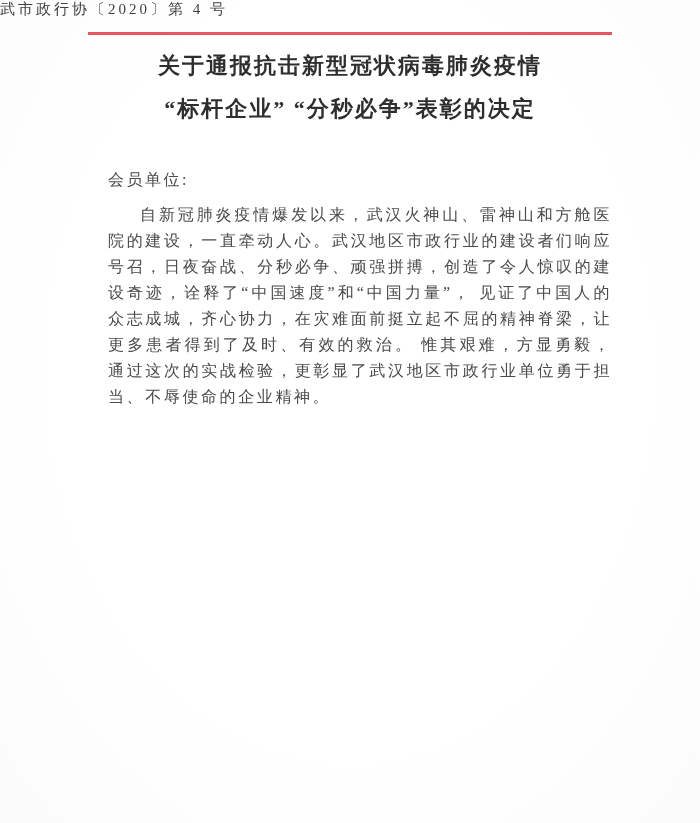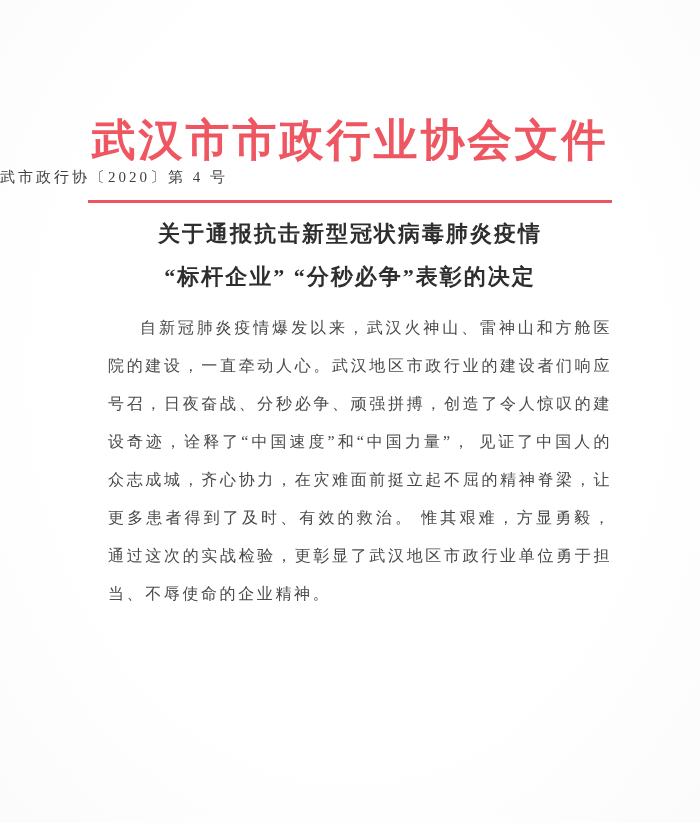--- a/index.html
+++ b/index.html
@@ -53,45 +53,45 @@
   .salutation {
     margin: 40px 0 0 108px;
     font-size: 16px;
     color: var(--body-text, #4a4a4a);
     letter-spacing: 2.5px;
   }
   .body-text {
     width: 504px;
     margin: 11px 88px 0 108px;
     font-size: 16px;
-    line-height: 38px;
+    line-height: 26px;
     color: var(--body-text, #4a4a4a);
     text-align: justify;
     letter-spacing: 2.6px;
   }
   .body-text p {
     margin: 0;
     padding: 0;
     text-indent: 2em;
   }
 </style>
 </head>
 <body>
 
 <div class="page">
 
-  <div class="org-title">武汉市市政行业协会文件</div>
 
   <div class="doc-number">武市政行协〔2020〕第 4 号</div>
 
   <div class="divider"></div>
 
   <div class="doc-title">
     <div>关于通报抗击新型冠状病毒肺炎疫情</div>
     <div>“标杆企业” “分秒必争”表彰的决定</div>
   </div>
 
+  <div class="salutation">会员单位:</div>
 
   <div class="body-text">
     <p>自新冠肺炎疫情爆发以来，武汉火神山、雷神山和方舱医院的建设，一直牵动人心。武汉地区市政行业的建设者们响应号召，日夜奋战、分秒必争、顽强拼搏，创造了令人惊叹的建设奇迹，诠释了“中国速度”和“中国力量”， 见证了中国人的众志成城，齐心协力，在灾难面前挺立起不屈的精神脊梁，让更多患者得到了及时、有效的救治。 惟其艰难，方显勇毅，通过这次的实战检验，更彰显了武汉地区市政行业单位勇于担当、不辱使命的企业精神。</p>
   </div>
 
 </div>
 
 </body></html>

